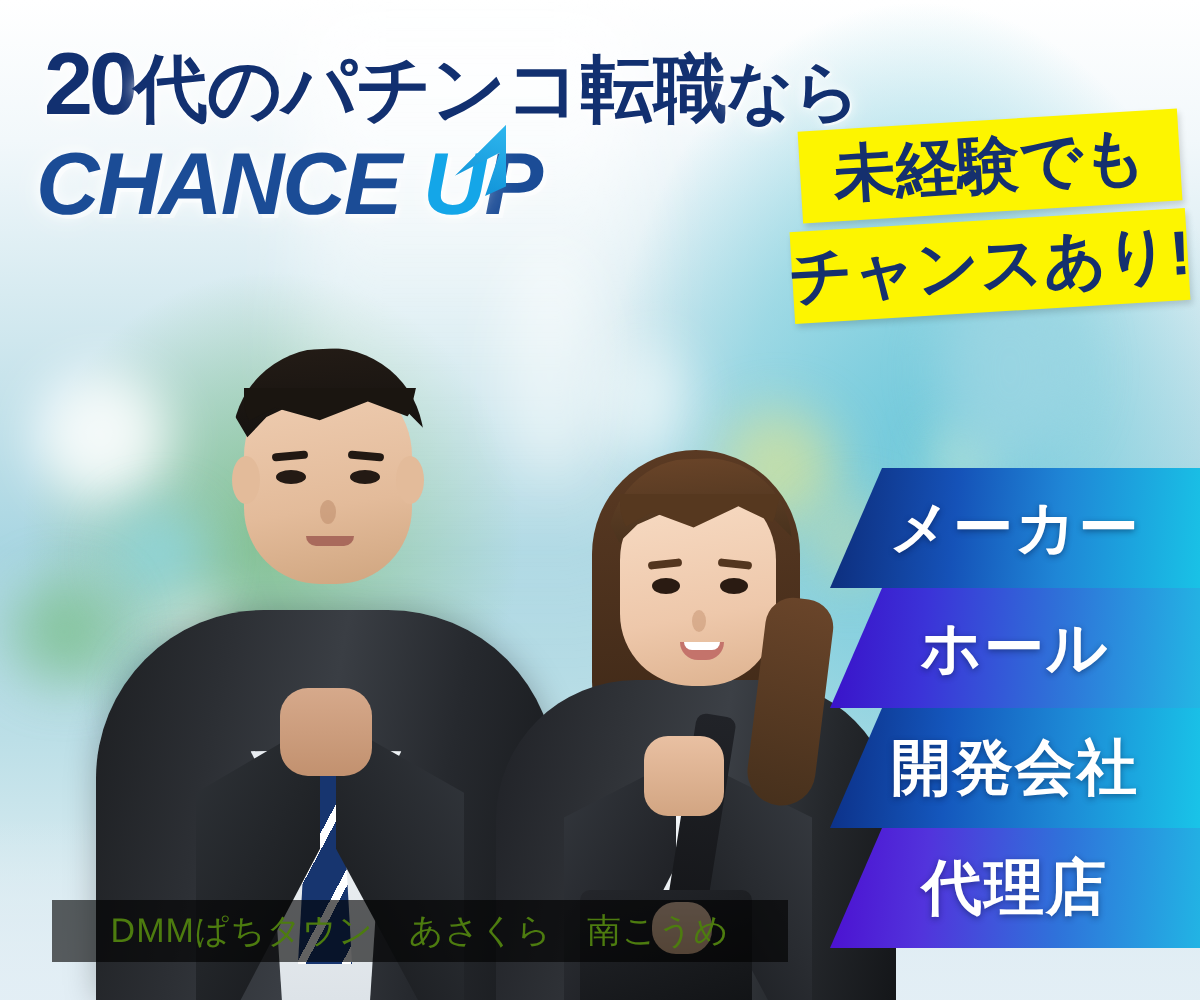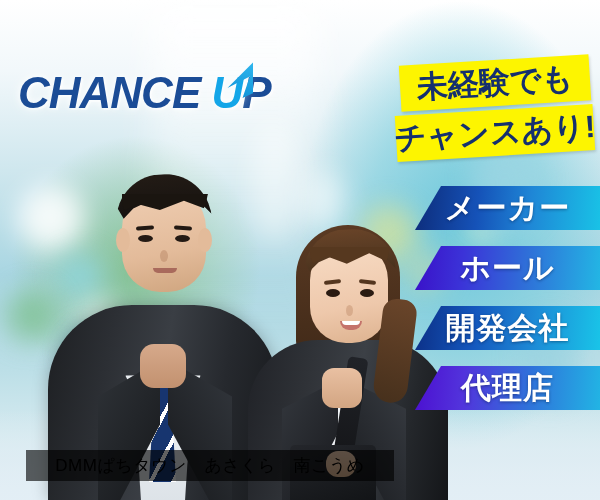--- a/index.html
+++ b/index.html
@@ -163,39 +163,40 @@
     position:absolute;background:#fdf500;
     display:flex;align-items:center;justify-content:center;
     color:#15306e;font-weight:700;white-space:nowrap;
     box-shadow:1px 2px 3px rgba(0,0,0,.15);
   }
   .badge1{left:400px;top:60px;width:190px;height:46px;transform:rotate(-3.5deg);font-size:31px;}
   .badge2{left:396px;top:110px;width:198px;height:46px;transform:rotate(-3.5deg);font-size:31px;}
 
   
   .cat{
-    position:absolute;height:44px;width:185px;
+    position:absolute;height:60px;width:185px;
     display:flex;align-items:center;justify-content:center;
     color:#ffffff;font-size:30px;font-weight:700;letter-spacing:1px;
     clip-path:polygon(26px 0,100% 0,100% 100%,0 100%);
     text-shadow:0 1px 3px rgba(0,20,60,.45);
     box-shadow:0 2px 5px rgba(0,0,0,.18);
+    margin-top:48px;
   }
   .cat1{left:415px;top:186px;background:linear-gradient(95deg,#0d2c7a 0%,#1552b8 34%,#1f86d6 62%,#19c2e6 100%);}
   .cat2{left:415px;top:246px;background:linear-gradient(95deg,#3a10c8 0%,#3b33d8 26%,#2f6fd8 60%,#23b6e4 100%);}
   .cat3{left:415px;top:306px;background:linear-gradient(95deg,#0c2f86 0%,#1457bd 32%,#1d8ad6 64%,#19c4e8 100%);}
   .cat4{left:415px;top:366px;background:linear-gradient(95deg,#4b0fd0 0%,#5233dc 26%,#2f72da 62%,#22b4e4 100%);}
   .cat5{left:415px;top:426px;background:linear-gradient(95deg,#0b3490 0%,#1560c6 30%,#1b93da 62%,#16c8ea 100%);}
 
   
   .credit{
     position:absolute;left:26px;top:450px;width:368px;height:31px;
     background:rgba(0,0,0,.62);
     display:flex;align-items:center;justify-content:center;
-    color:#000000;font-size:17px;letter-spacing:.5px;white-space:nowrap;
+    color:#4d7c0f;font-size:17px;letter-spacing:.5px;white-space:nowrap;
   }
 </style>
 </head>
 <body>
 
 <div class="banner">
 
   <div class="bg">
     <div class="bg-base"></div>
     <div class="bg-tealright"></div>
@@ -259,20 +260,23 @@
     <div class="w-fringe"></div>
     <div class="w-browL"></div>
     <div class="w-browR"></div>
     <div class="w-eyeL"></div>
     <div class="w-eyeR"></div>
     <div class="w-nose"></div>
     <div class="w-mouth"></div>
     <div class="w-teeth"></div>
   </div>
 
+  <div class="headline">
+    <span class="num">20</span><span>代のパチンコ転職</span><span class="tail">なら</span>
+  </div>
 
   <div class="logo">
     <span class="logo-txt">CHANCE </span><span class="logo-txt logo-u"><span>U</span><span class="swoosh"></span></span><span class="logo-txt">P</span>
   </div>
 
   <div class="badge badge1">未経験でも</div>
   <div class="badge badge2">チャンスあり!</div>
 
   <div class="cat cat1">メーカー</div>
   <div class="cat cat2">ホール</div>

